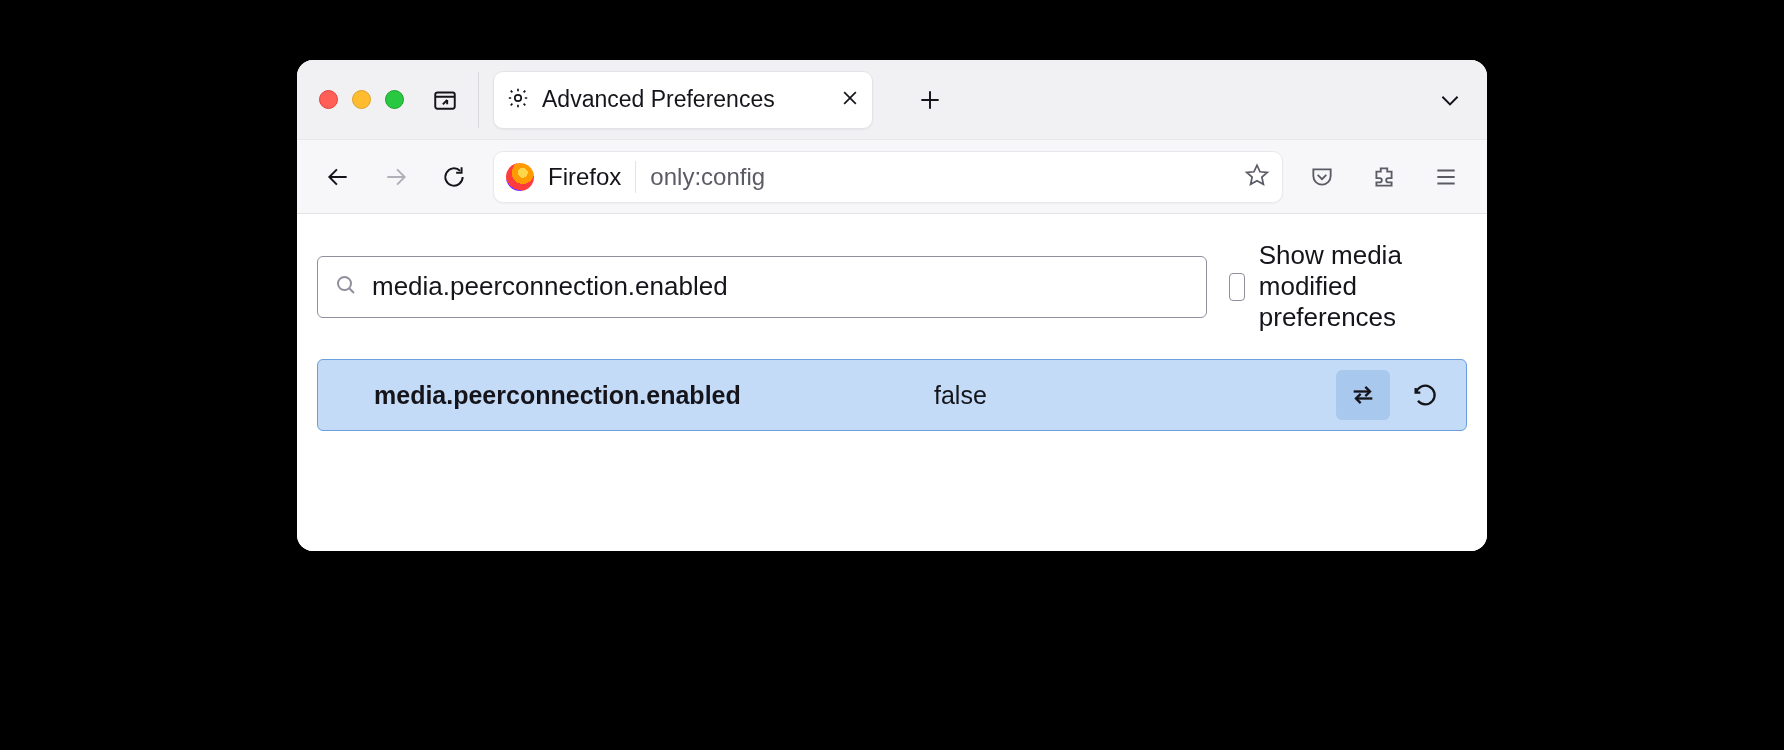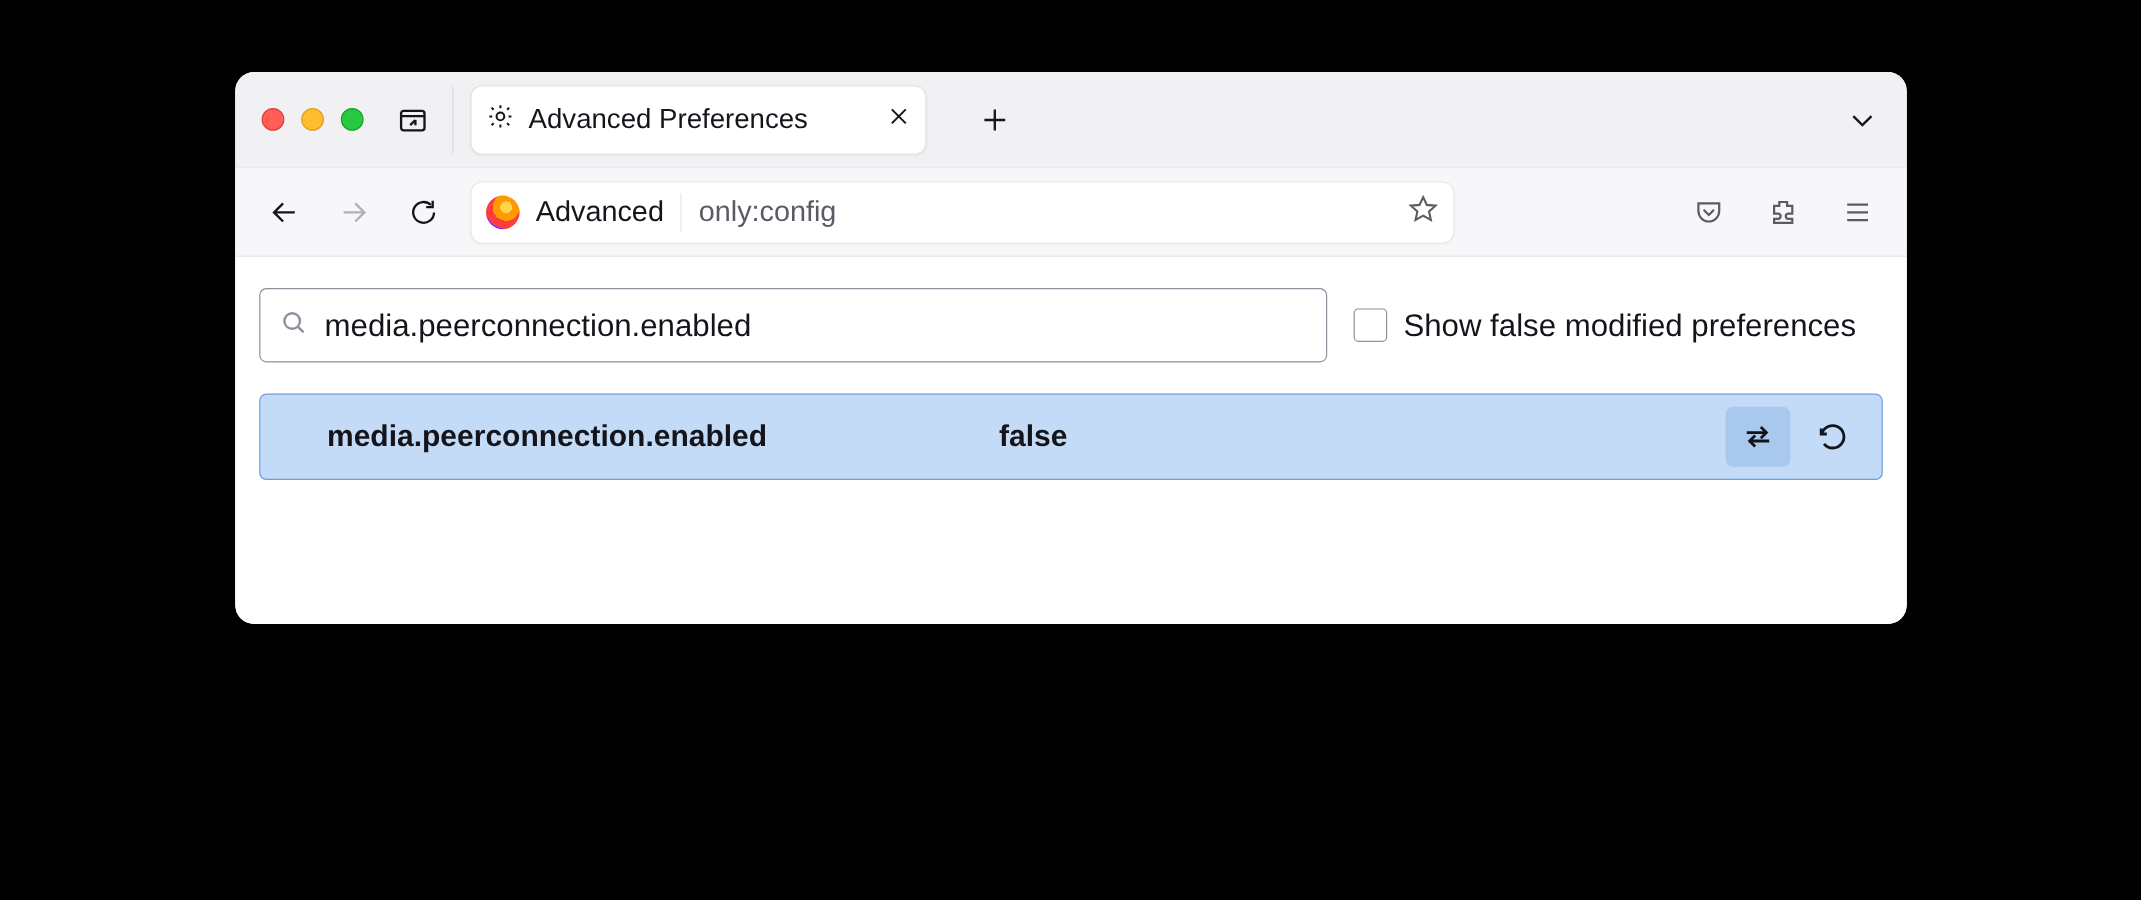--- a/index.html
+++ b/index.html
@@ -5,21 +5,21 @@
   * { box-sizing: border-box; margin: 0; padding: 0; }
   html, body { width: 1784px; height: 750px; }
   body {
     background: #000;
     font-family: -apple-system, BlinkMacSystemFont, "Segoe UI", sans-serif;
     display: flex;
     align-items: flex-start;
     justify-content: center;
   }
   .window {
-    width: 1393px;
+    width: 1190px;
     margin-top: 60px;
     background: #fff;
     border-radius: 16px;
     overflow: hidden;
     box-shadow: 0 30px 80px rgba(0,0,0,0.6);
   }
 
   
   .titlebar {
     height: 80px;
@@ -146,21 +146,21 @@
     background: #c3dbf7;
     border: 1px solid #6aa0de;
     border-radius: 6px;
     height: 72px;
     display: flex;
     align-items: center;
     padding: 0 14px 0 56px;
     gap: 20px;
   }
   .pref-name { font-size: 25px; font-weight: 700; color: #15141a; width: 540px; }
-  .pref-value { font-size: 25px; font-weight: 700; color: #15141a; flex: 1; }
+  .pref-value { font-size: 25px; font-weight: 400; color: #15141a; flex: 1; }
   .pref-actions { display:flex; align-items:center; gap: 8px; }
   .icon-btn {
     width: 54px; height: 50px;
     display:flex; align-items:center; justify-content:center;
     border-radius: 6px;
   }
   .icon-btn.hl { background: #a9c8ee; }
   .icon-btn svg { width: 28px; height: 28px; stroke: #15141a; fill: none; stroke-width: 2; }
 </style>
 </head>
@@ -232,21 +232,21 @@
     </div>
     <div class="nav-btn">
       <svg viewBox="0 0 24 24">
           <path d="M20 12a8 8 0 1 1-2.34-5.66"></path>
           <polyline points="19 3 19 8 14 8"></polyline>
         </svg>
     </div>
 
     <div class="urlbar">
       <span class="ff-logo"></span>
-      <span class="brand">Advanced</span>
+      <span class="brand">Firefox</span>
       <span class="sep"></span>
       <span class="address">only:config</span>
       <span class="bookmark">
         <svg viewBox="0 0 24 24">
             <polygon points="12 3 14.8 9 21.5 9.6 16.5 14 17.9 20.6 12 17.3 6.1 20.6 7.5 14 2.5 9.6 9.2 9"></polygon>
           </svg>
       </span>
     </div>
 
     <div class="navbar-right">
@@ -279,21 +279,21 @@
           <svg viewBox="0 0 24 24">
               <circle cx="10.5" cy="10.5" r="6.5"></circle>
               <line x1="20" y1="20" x2="15.2" y2="15.2"></line>
             </svg>
         </span>
         <input class="search-input" type="text" value="media.peerconnection.enabled" style="">
       </div>
 
       <label class="check-row">
         <span class="checkbox"></span>
-        <span class="check-label">Show false modified preferences</span>
+        <span class="check-label">Show media modified preferences</span>
       </label>
     </div>
 
     <div class="pref-row">
       <span class="pref-name">media.peerconnection.enabled</span>
       <span class="pref-value">false</span>
       <div class="pref-actions">
         <div class="icon-btn hl">
           <svg viewBox="0 0 24 24">
               <line x1="4" y1="9" x2="18" y2="9"></line>

